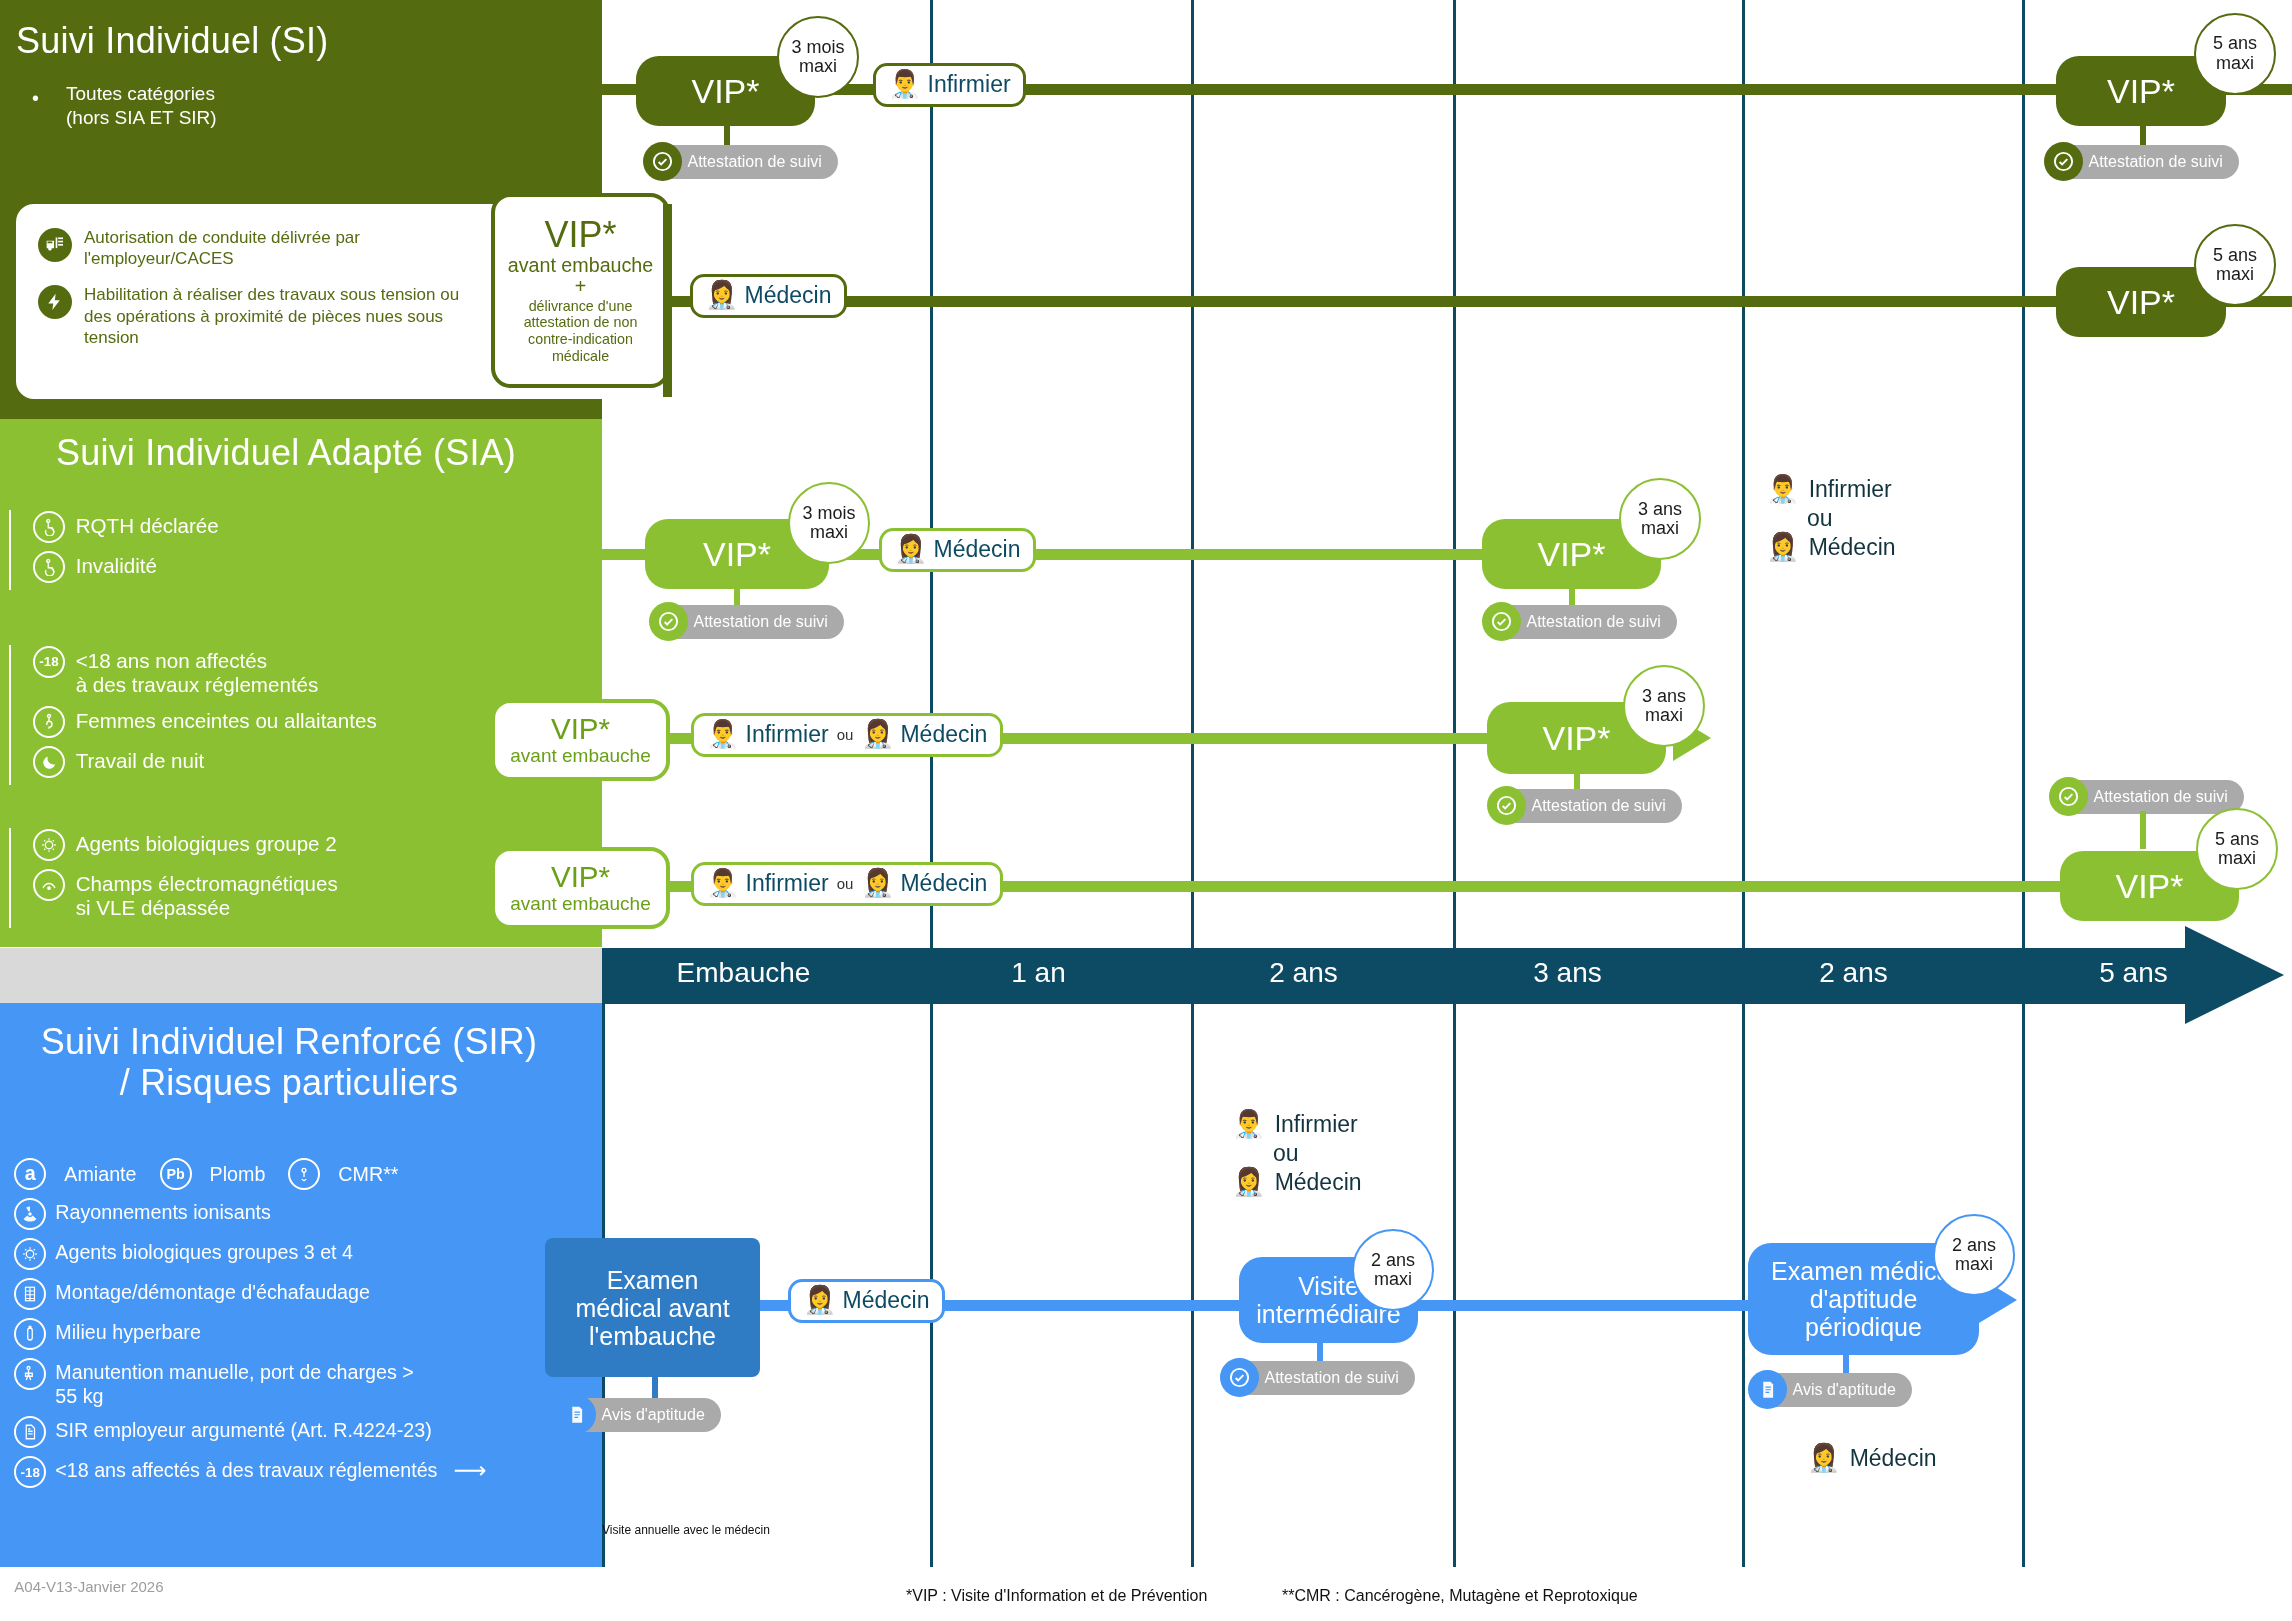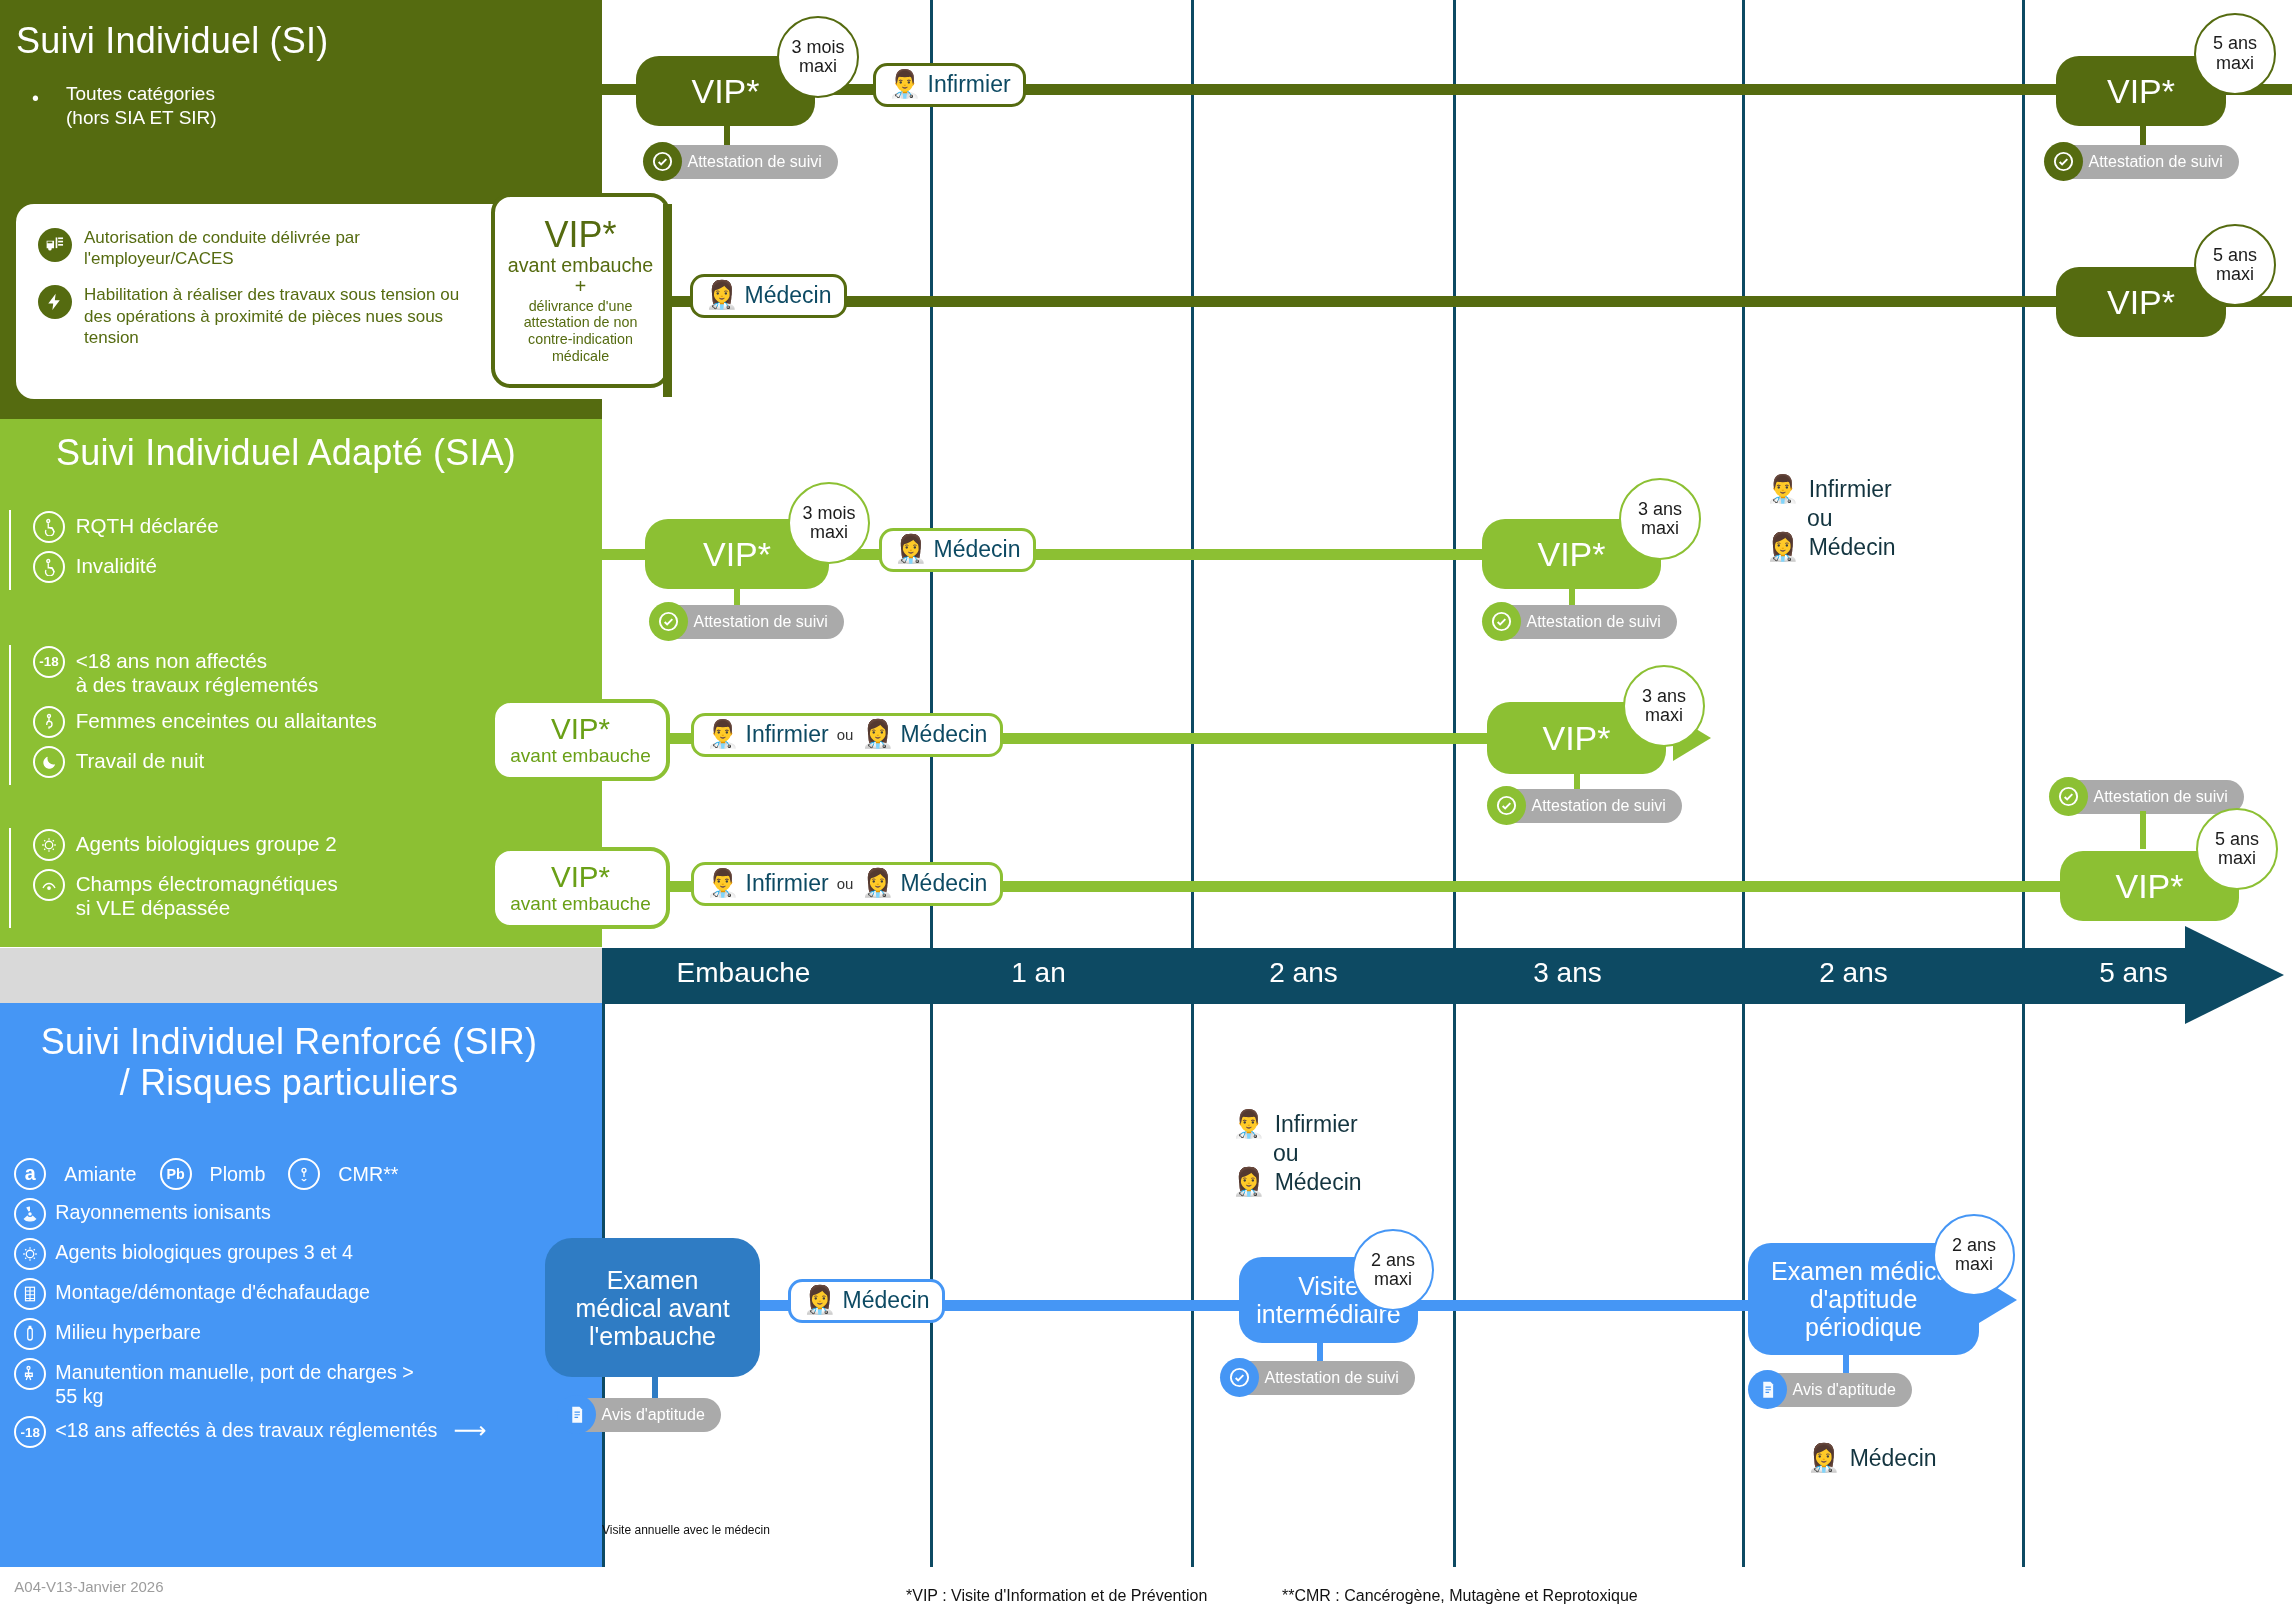--- a/index.html
+++ b/index.html
@@ -535,34 +535,43 @@
   <div class="sir-row">
     <span class="ico">
       <svg width="18" height="18" viewBox="0 0 24 24" fill="none" stroke="currentColor" stroke-width="1.7">
           <circle cx="10" cy="4" r="2"></circle>
           <path d="M10 6v6M10 12l-3 8M10 12l3 8M6 11h9v4H6z"></path>
         </svg>
     </span>
     <span class="lbl" id="sir-i4">Manutention manuelle, port de charges &gt;<br>55 kg</span>
   </div>
 
+  <div class="sir-row">
+    <span class="ico">
+      <svg width="18" height="18" viewBox="0 0 24 24" fill="none" stroke="currentColor" stroke-width="1.7">
+          <path d="M7 3h7l4 4v14H7z"></path>
+          <path d="M9.5 11h6M9.5 14.5h6M9.5 8h3"></path>
+        </svg>
+    </span>
+    <span class="lbl">SIR employeur argumenté (Art. R.4224-23)</span>
+  </div>
 
   <div class="sir-row">
     <span class="ico">
         <span style="font-size:13.4px;font-weight:700;">-18</span>
       </span>
     <span class="lbl">&lt;18 ans affectés à des travaux réglementés</span>
     <span style="color:#fff;font-size:23px;margin-left:16px;padding-top:1.8px;">⟶</span>
   </div>
 </div>
 
 <div id="annual-note">Visite annuelle avec le médecin</div>
 
 <div class="track blue" style="left:602px; top:1300px; width:1155px;"></div>
-<div class="node bluedk" style="left:545px; top:1238px; width:215px; height:139px; font-size:25px; border-radius:27px;">
+<div class="node bluedk" style="left:545px; top:1238px; width:215px; height:139px; font-size:25px; border-radius:8px;">
   <span class="t" id="sir-start-box">Examen<br>médical avant<br>l'embauche</span>
 </div>
 <div class="stem" style="left:652px; top:1374px; height:41px; background:#2f7cc4;"></div>
 <div class="tag" style="left:557px; top:1395px;">
   <span class="circle bl">
     <svg width="21.5" height="21.5" viewBox="0 0 24 24" fill="#fff">
         <path d="M7 3h8l3 3v15H7z" opacity=".95"></path>
         <path d="M9.5 9h6M9.5 12h6M9.5 15h4" stroke="#4596f5" stroke-width="1.3"></path>
       </svg>
   </span>

